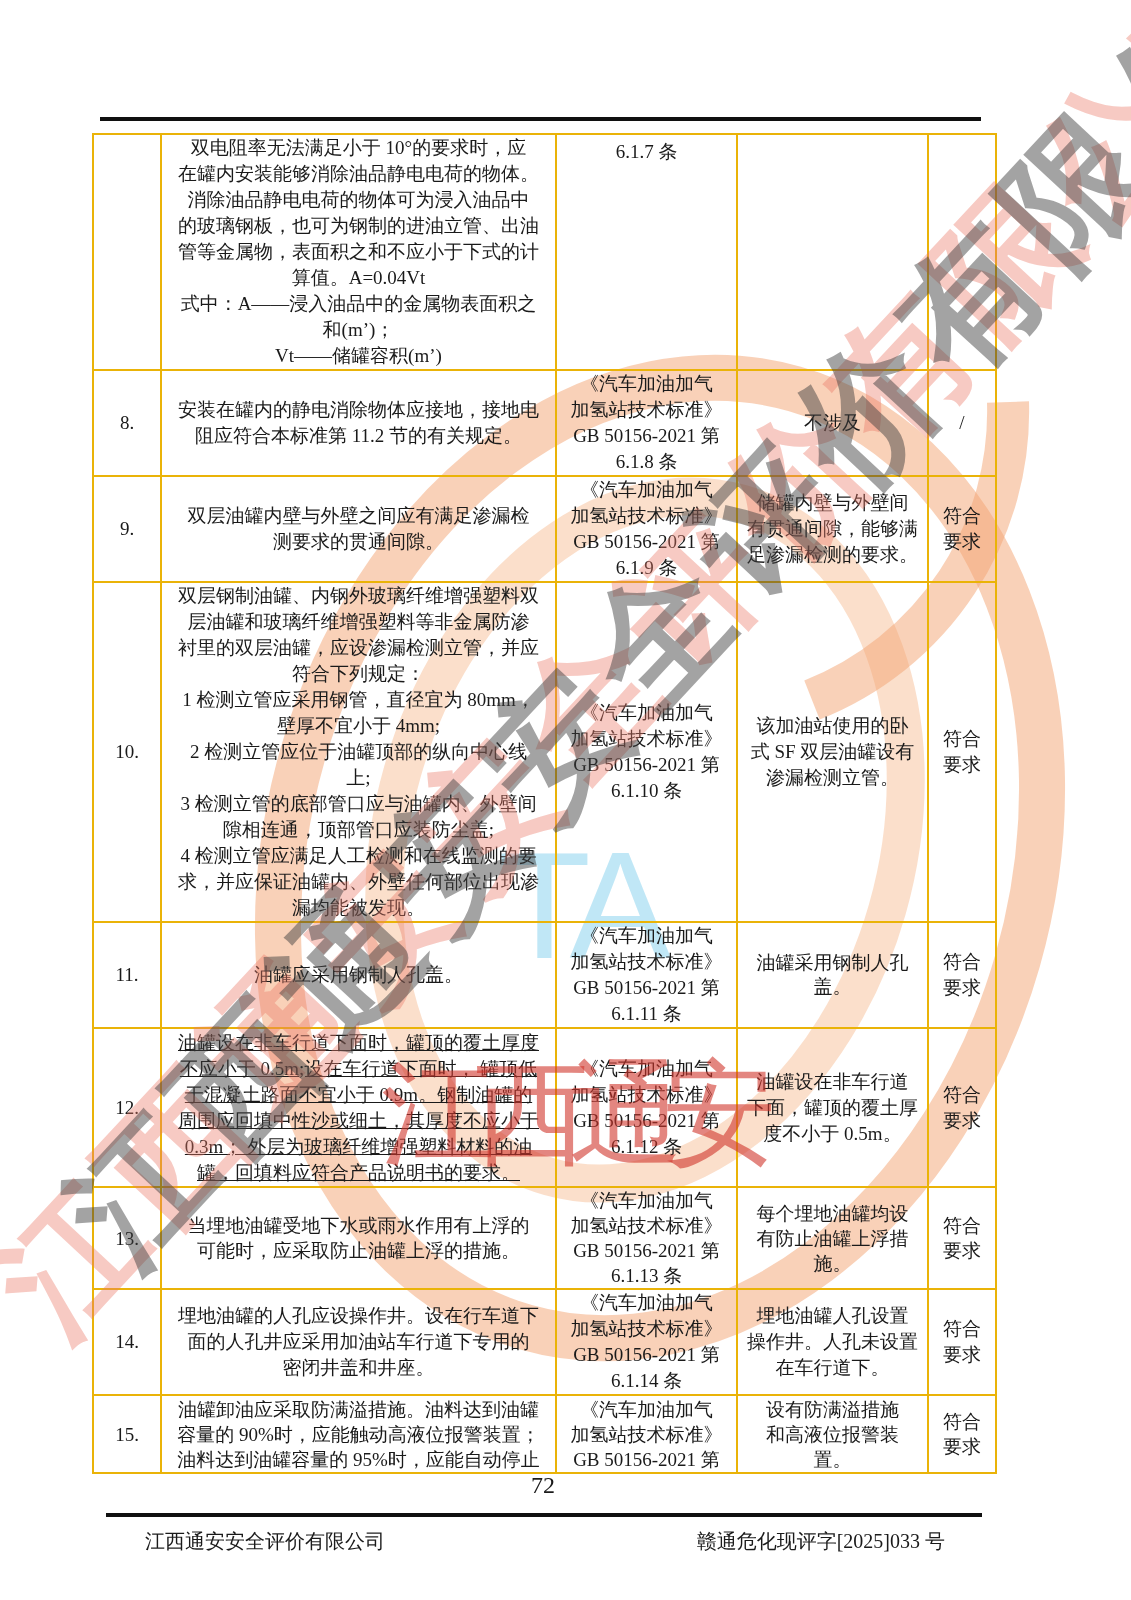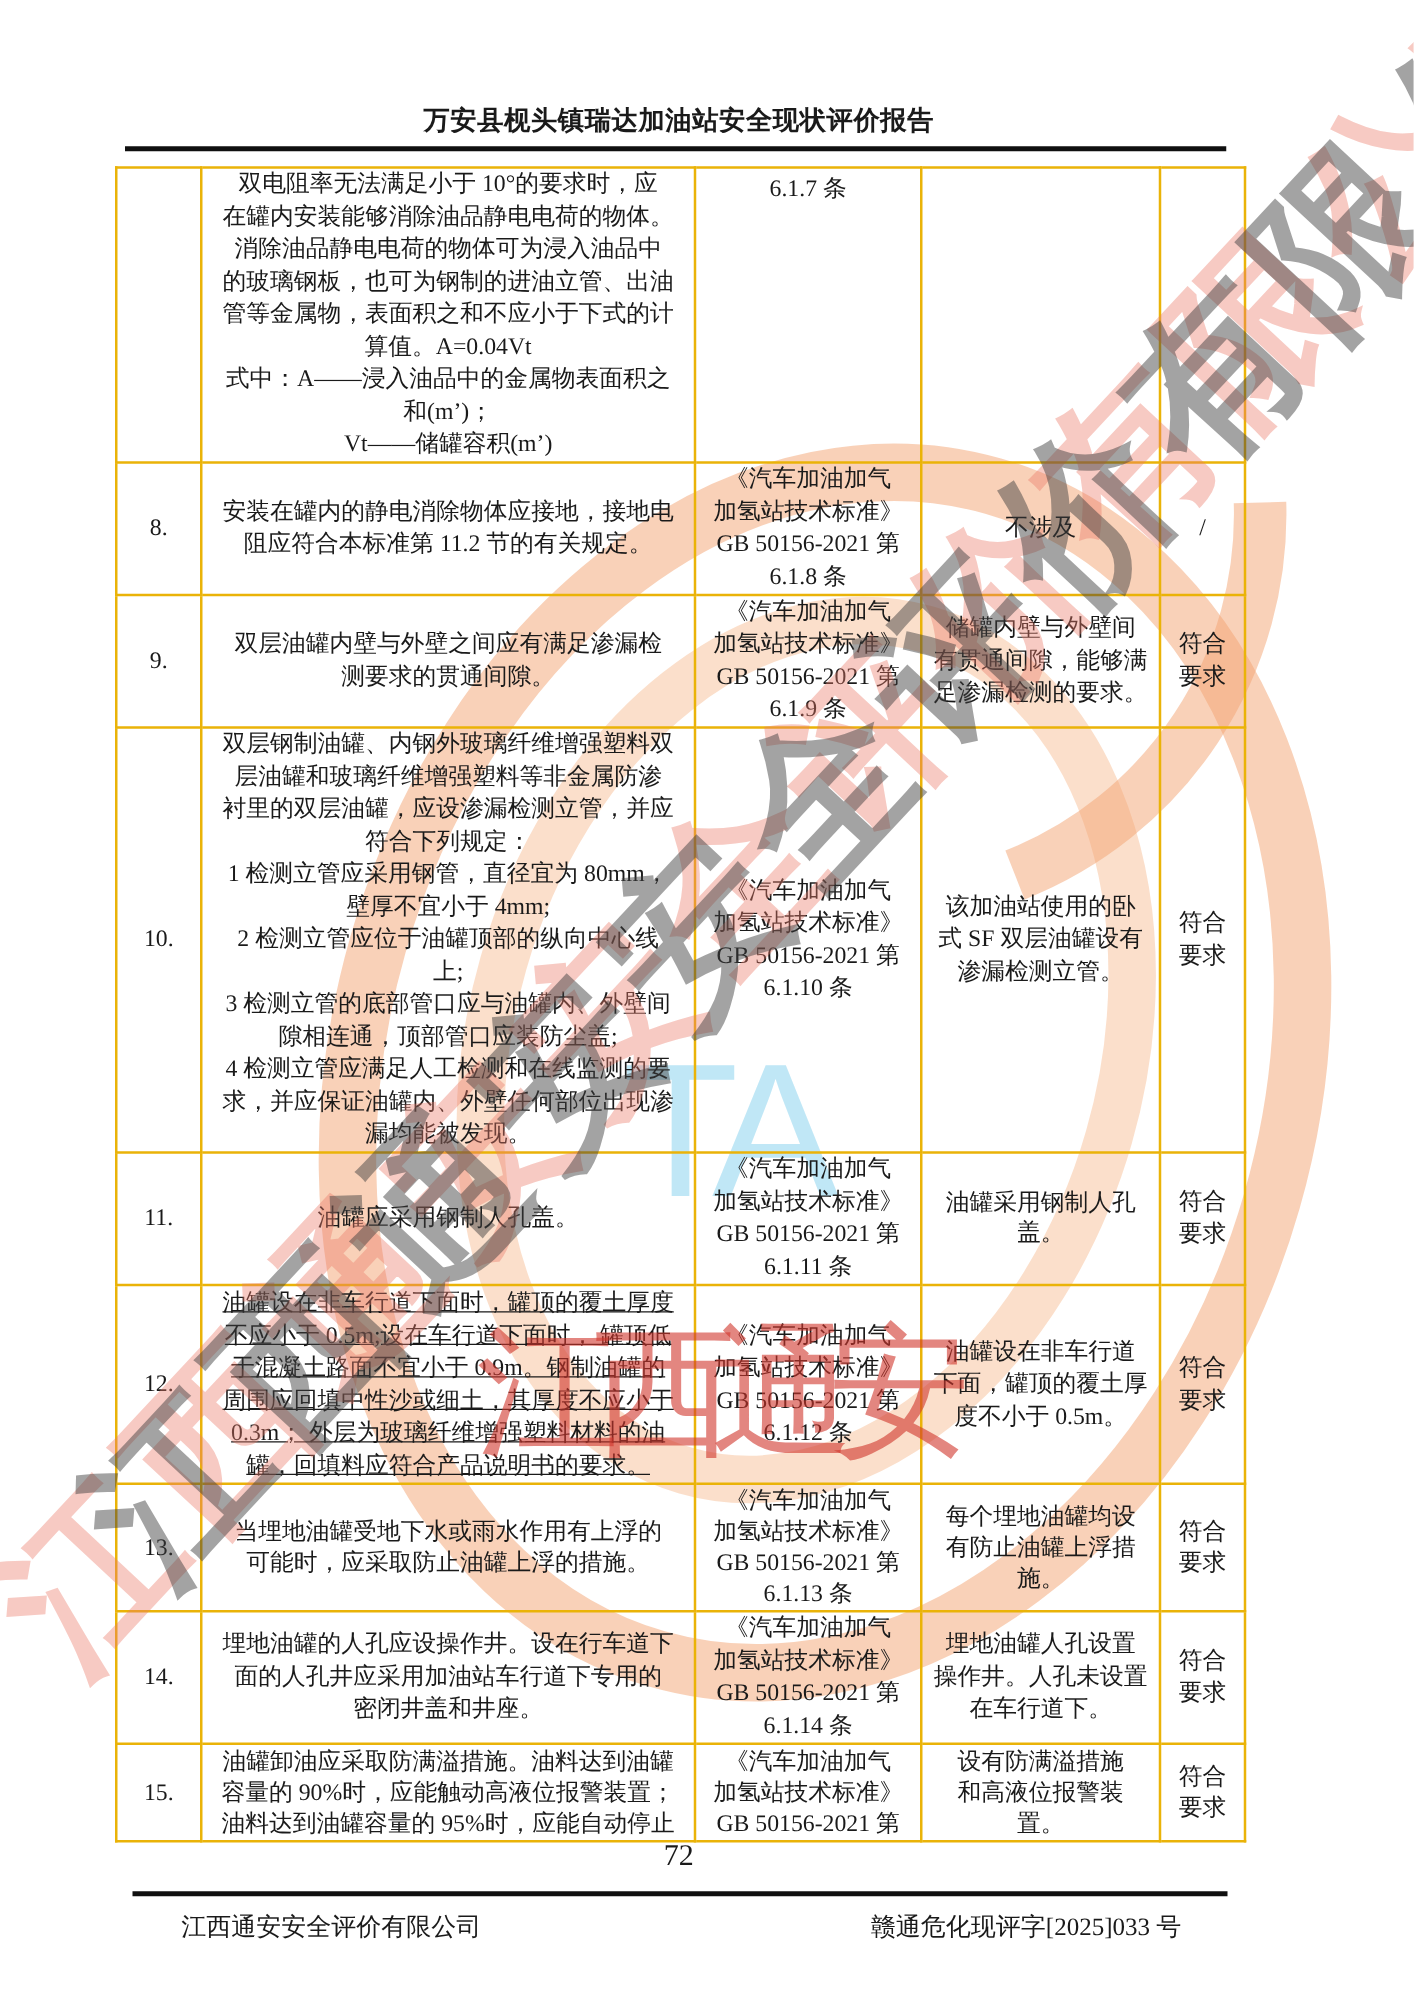--- a/index.html
+++ b/index.html
@@ -67,21 +67,20 @@
   <div id="wm-under">
     <svg width="1131" height="1600" viewBox="0 0 1131 1600">
       <ellipse cx="660" cy="858" rx="372" ry="488" fill="none" stroke="#f3a472" stroke-opacity="0.50" stroke-width="46" transform="rotate(16 660 858)"></ellipse>
       <ellipse cx="645" cy="840" rx="252" ry="350" fill="none" stroke="#f6b88c" stroke-opacity="0.45" stroke-width="38" transform="rotate(16 645 840)"></ellipse>
       <path d="M 812 700 A 310 310 0 0 0 1008 402" fill="none" stroke="#f3a472" stroke-opacity="0.50" stroke-width="42"></path>
     </svg>
     <div class="wm wm-ta">TA</div>
   </div>
 
   <div id="content">
-    <div class="doc-title">万安县枧头镇瑞达加油站安全现状评价报告</div>
     <div class="rule header"></div>
 
     <table class="eval">
       <colgroup>
         <col style="width:68px">
           <col style="width:395px">
           <col style="width:181px">
         <col style="width:191px">
           <col style="width:68px">
       </colgroup>

